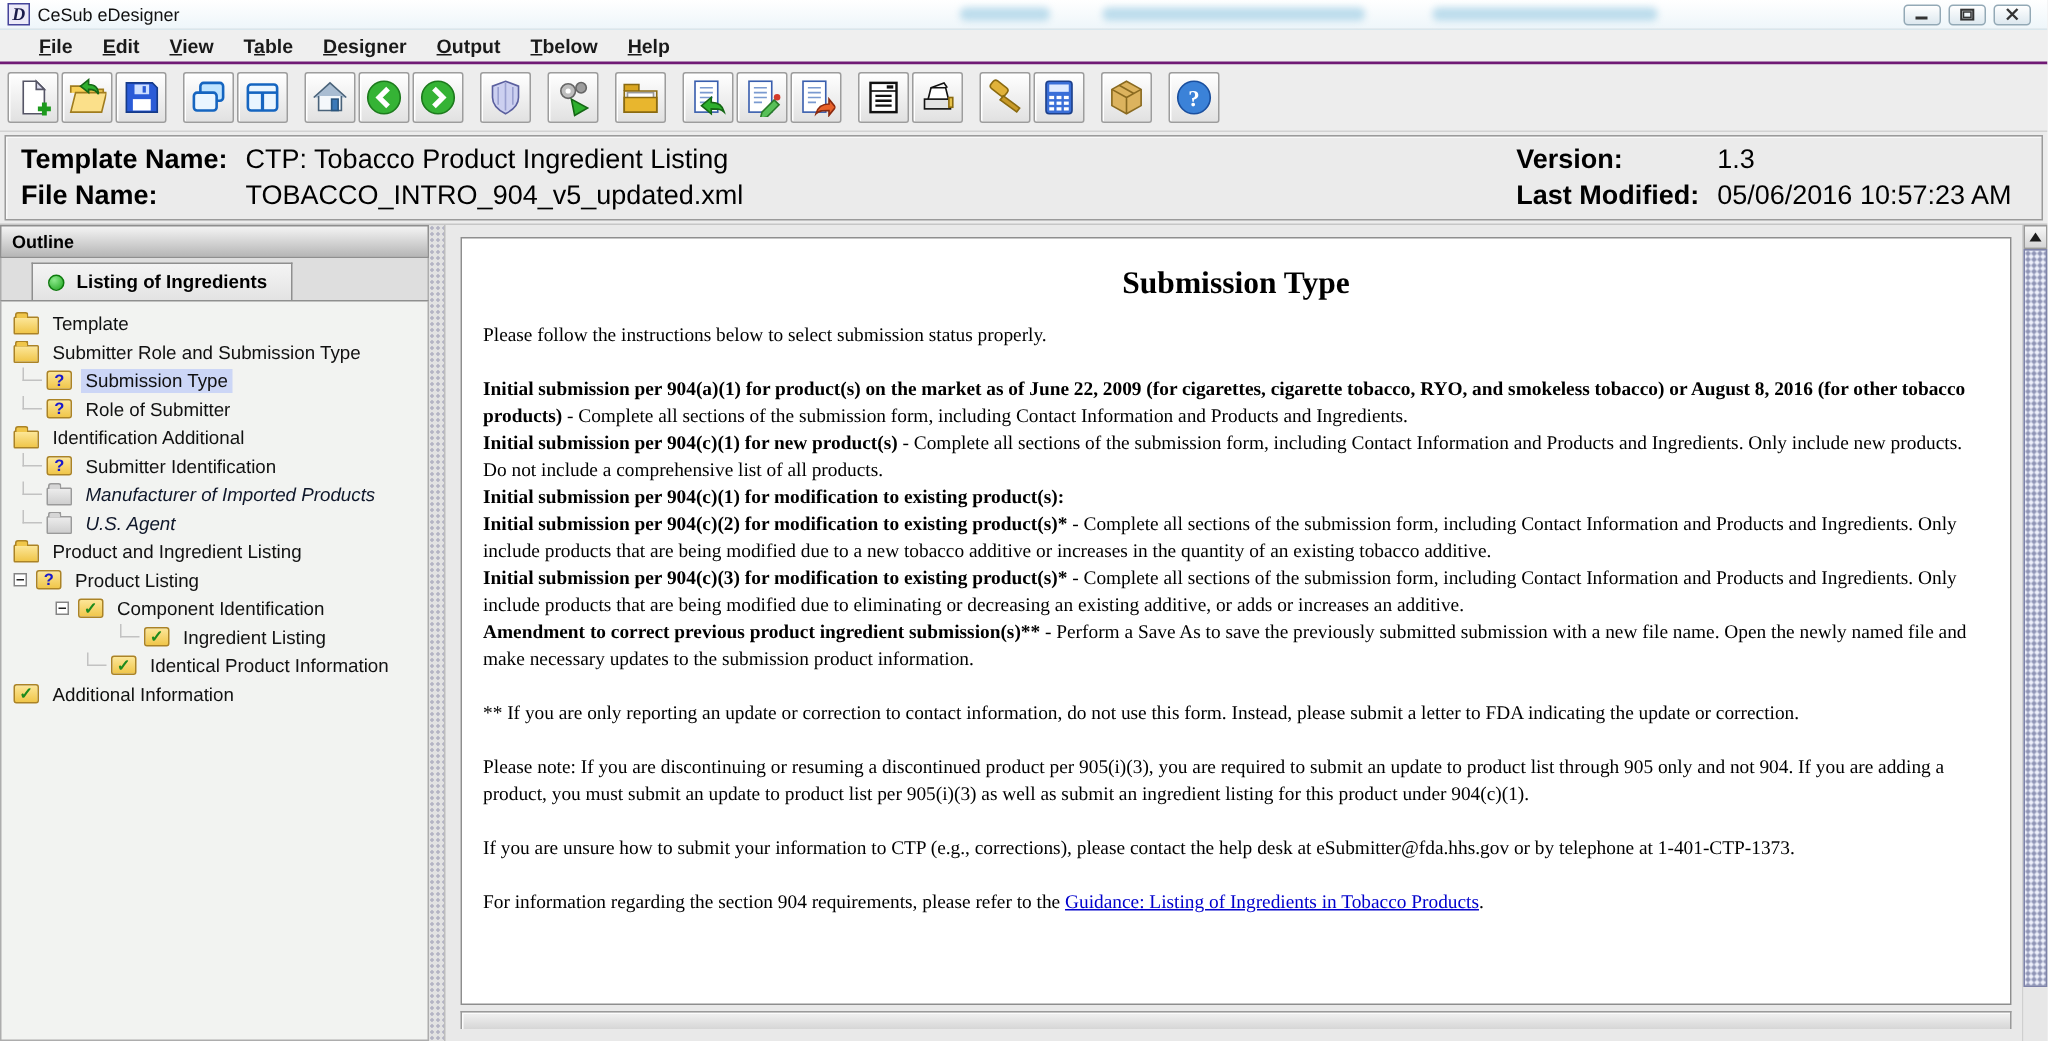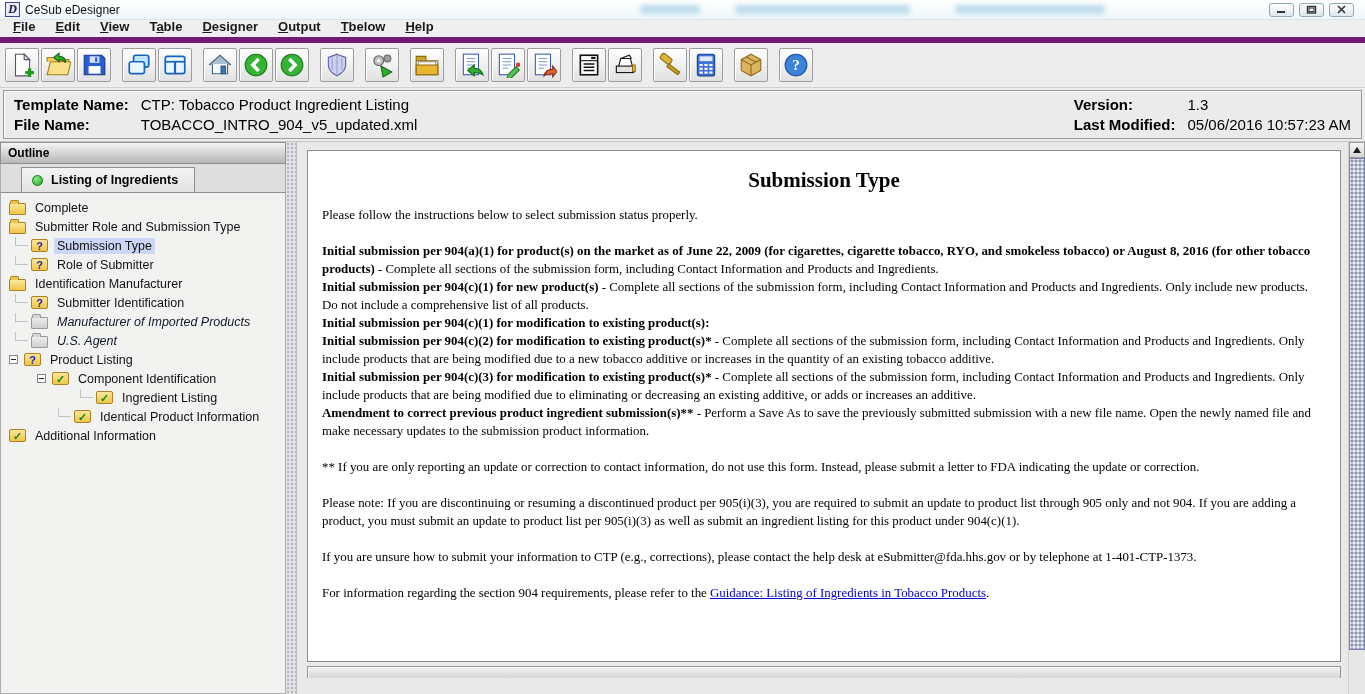--- a/index.html
+++ b/index.html
@@ -20,40 +20,40 @@
   .blob { position:absolute; top:5px; height:9px; border-radius:4px; background:#bcdcec; filter:blur(2.5px); }
   .blob.b1 { left:640px; width:60px; }
   .blob.b2 { left:735px; width:175px; }
   .blob.b3 { left:955px; width:150px; }
   .winbtns { margin-left:auto; display:flex; gap:5px; padding-right:6px; }
   .winbtn { width:25px; height:14px; background:linear-gradient(#ffffff,#dde8ef); border:1px solid #93a9b6;
             border-radius:3px; display:flex; align-items:center; justify-content:center; }
   .winbtn svg { width:11px; height:9px; }
 
   
-  .menubar { height:23px; background:#efefef; border-bottom:6px solid #701a75; display:flex; align-items:flex-end;
-             padding-left:3px; flex:0 0 auto; }
+  .menubar { height:23px; background:#efefef; border-bottom:2px solid #701a75; display:flex; align-items:flex-start;
+             padding-left:16px; flex:0 0 auto; }
   .menu-item { font-weight:bold; font-size:13px; color:#1a1a1a; padding:3px 10px; cursor:default; }
   .menu-item .u { text-decoration:underline; }
 
   
   .toolbar { height:45px; background:#ededed; border-bottom:1px solid #d2d2d2; display:flex; align-items:center;
              padding-left:5px; flex:0 0 auto; }
   .tbgroup { display:flex; gap:2px; margin-right:11px; }
   .tbbtn { width:34px; height:34px; background:linear-gradient(#ffffff,#e1e1e1); border:1px solid #9d9d9d;
            border-radius:2px; box-shadow:inset 1px 1px 0 #fff; display:flex; align-items:center; justify-content:center; }
   .tbbtn svg { width:26px; height:26px; }
 
   
   .infobar { margin:2px 3px; background:#ebebeb; border:1px solid #9a9a9a; box-shadow:inset 1px 1px 0 #f9f9f9;
              display:flex; justify-content:space-between; padding:5px 10px; flex:0 0 44px; }
-  .igrid { display:grid; grid-template-columns:auto auto; column-gap:12px; row-gap:3px; font-size:15px; align-content:start; }
+  .igrid { display:grid; grid-template-columns:auto auto; column-gap:12px; row-gap:3px; font-size:18px; align-content:start; }
   .igrid .lbl { font-weight:bold; white-space:nowrap; }
   .igrid .val { white-space:nowrap; }
-  .igrid.right { }
+  .igrid.right { margin-right:10px; }
 
   
   .main { flex:1; display:flex; min-height:0; border-top:1px solid #c6c6c6; }
   .panel-hdr { height:22px; flex:0 0 22px; background:linear-gradient(#f4f4f4,#b6b6b6); border:1px solid #8f8f8f;
                font-weight:bold; font-size:12px; display:flex; align-items:center; padding:0 7px; color:#000; }
 
   
   .outline { width:286px; flex:0 0 286px; display:flex; flex-direction:column; min-height:0;border-radius:29px; }
   .tabstrip { height:28px; flex:0 0 28px; background:#dedede; border-left:1px solid #adadad; border-right:1px solid #adadad;
               display:flex; align-items:flex-end; padding-left:20px; }
@@ -346,54 +346,58 @@
       <div class="panel-hdr">Outline</div>
       <div class="tabstrip">
         <div class="tab">
           <span class="led"></span>
           <span>Listing of Ingredients</span>
         </div>
       </div>
       <div class="tree">
         <div class="titem i0">
             <span class="ico ifolder"></span>
-            <span class="tlabel">Complete</span>
+            <span class="tlabel">Template</span>
           </div>
         <div class="titem i0">
             <span class="ico ifolder"></span>
             <span class="tlabel">Submitter Role and Submission Type</span>
           </div>
         <div class="titem i1 sel">
             <span class="conn"></span>
             <span class="ico ibadge q">?</span>
             <span class="tlabel">Submission Type</span>
           </div>
         <div class="titem i1">
             <span class="conn"></span>
             <span class="ico ibadge q">?</span>
             <span class="tlabel">Role of Submitter</span>
           </div>
         <div class="titem i0">
             <span class="ico ifolder"></span>
-            <span class="tlabel">Identification Manufacturer</span>
+            <span class="tlabel">Identification Additional</span>
           </div>
         <div class="titem i1">
             <span class="conn"></span>
             <span class="ico ibadge q">?</span>
             <span class="tlabel">Submitter Identification</span>
           </div>
         <div class="titem i1 dis">
             <span class="conn"></span>
             <span class="ico ifolder gray"></span>
             <span class="tlabel">Manufacturer of Imported Products</span>
           </div>
         <div class="titem i1 dis">
             <span class="conn"></span>
             <span class="ico ifolder gray"></span>
             <span class="tlabel">U.S. Agent</span>
+          </div>
+        <div class="titem i0">
+            <span class="ico ifolder"></span>
+            <span class="tlabel">Product and Ingredient Listing</span>
           </div>
         <div class="titem i0">
             <span class="expander"></span>
             <span class="ico ibadge q">?</span>
             <span class="tlabel">Product Listing</span>
           </div>
         <div class="titem i3">
             <span class="expander"></span>
             <span class="ico ibadge c">✓</span>
             <span class="tlabel">Component Identification</span>

